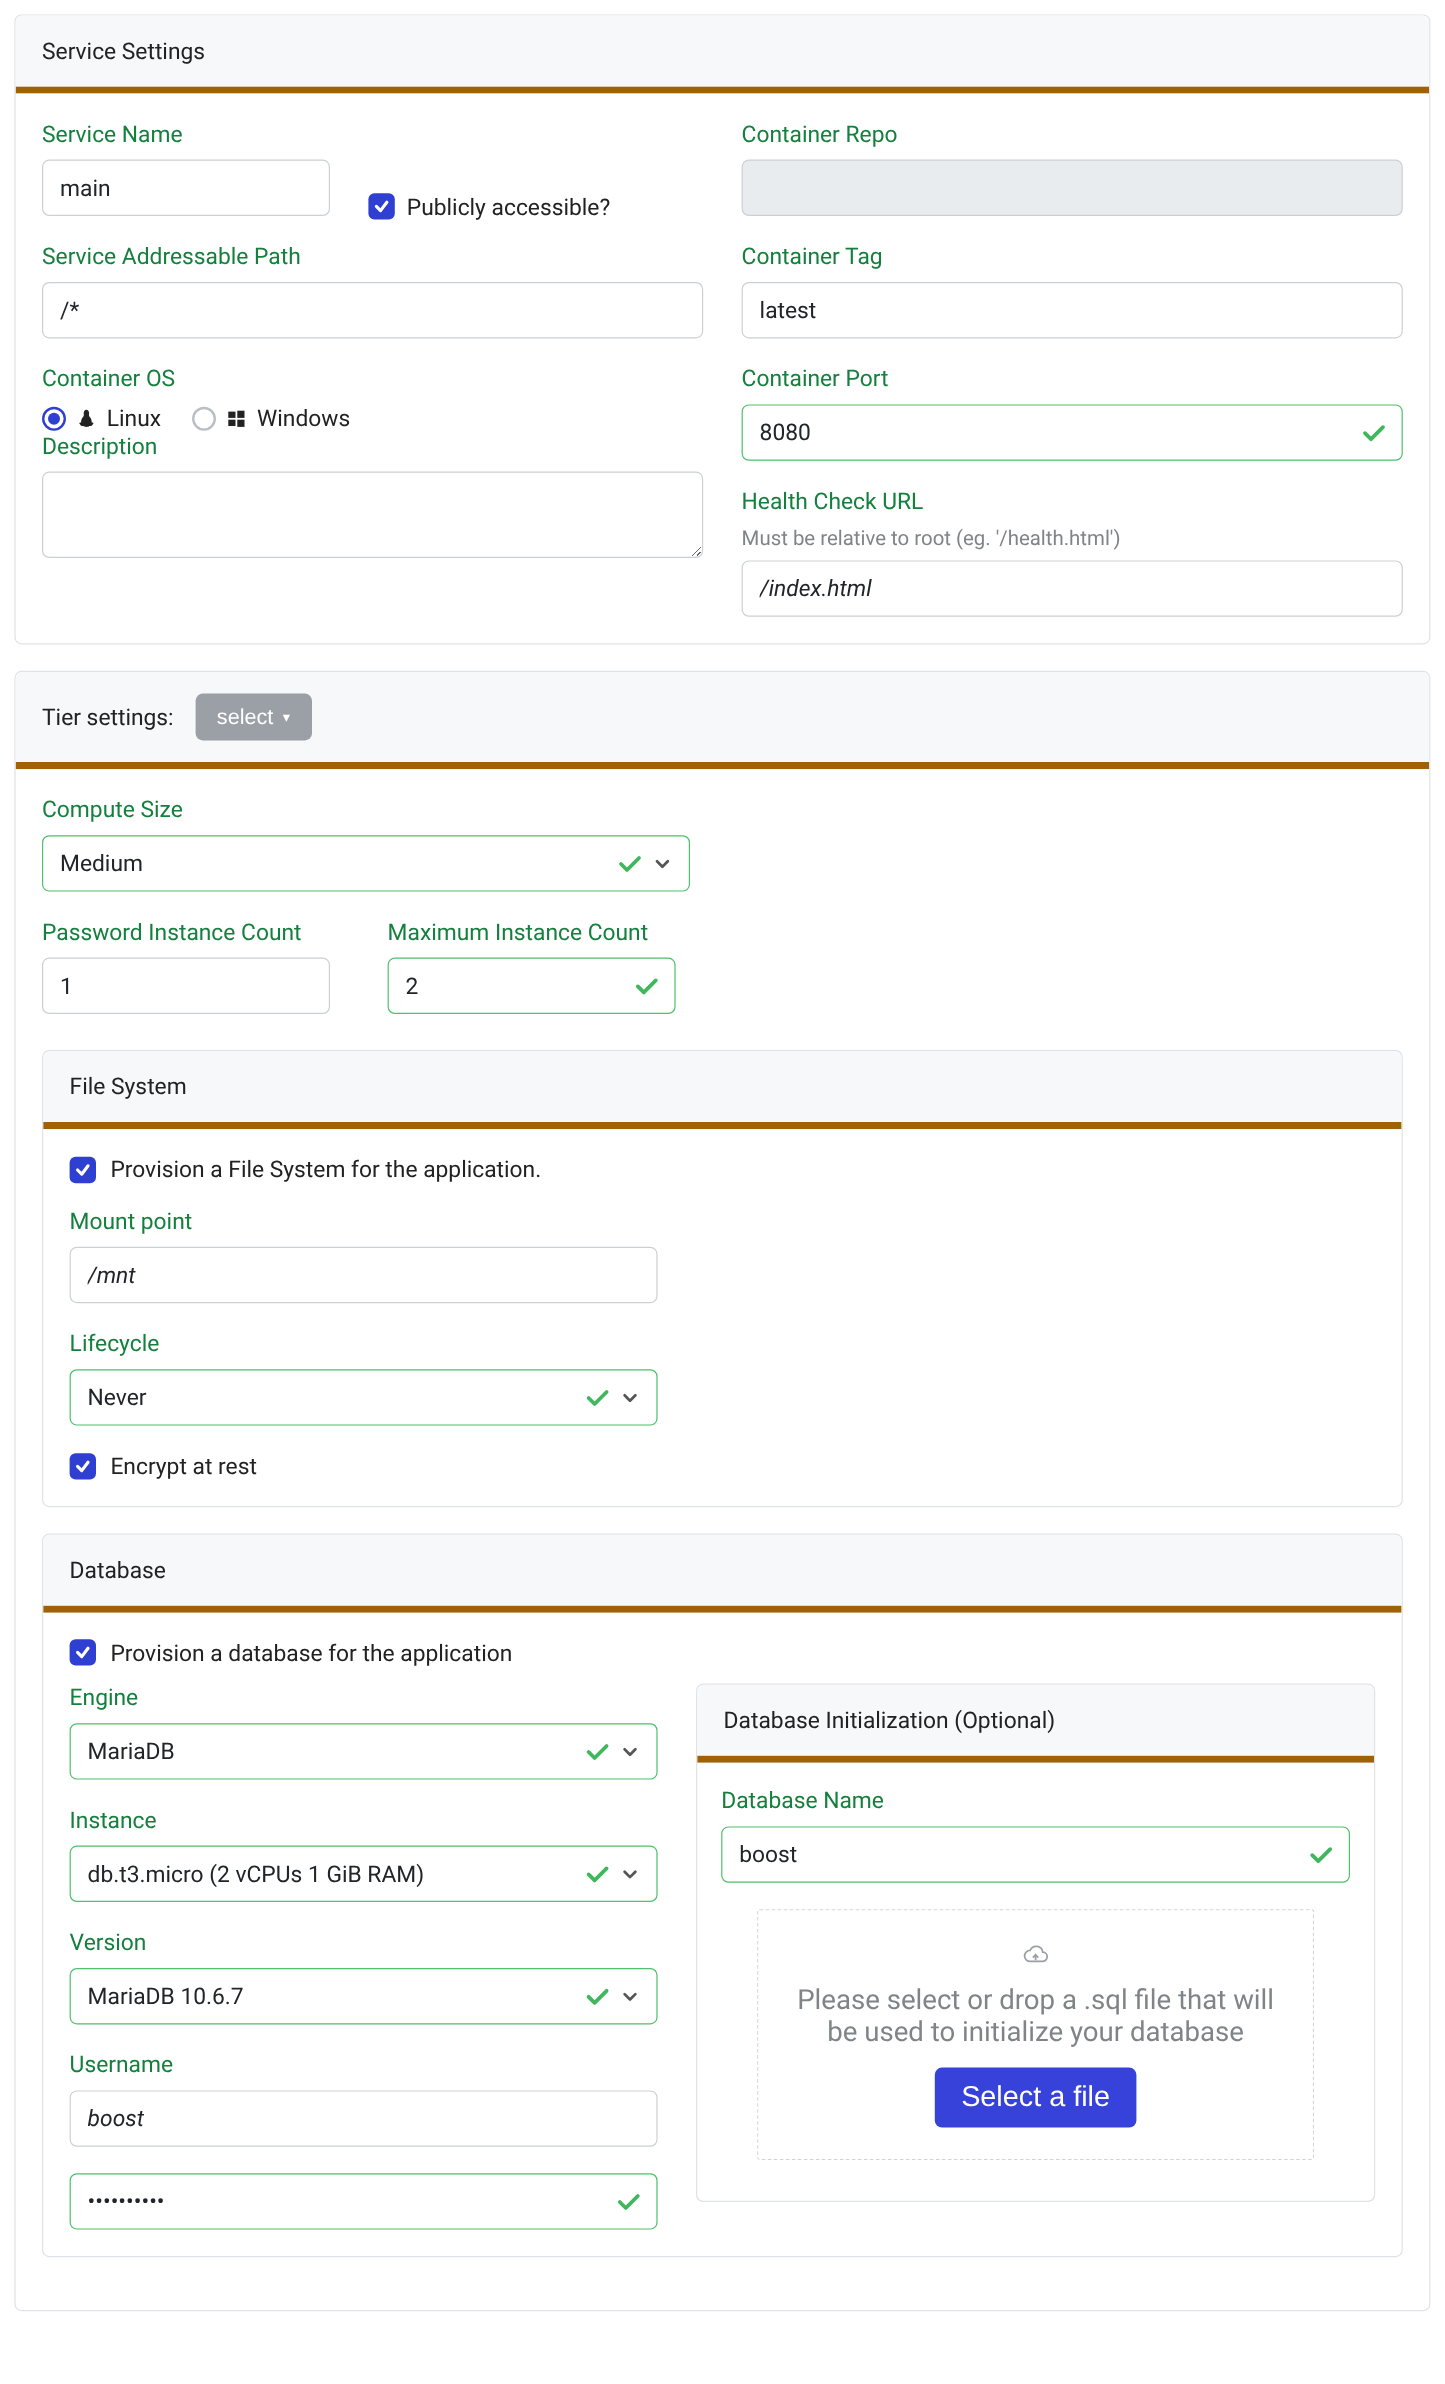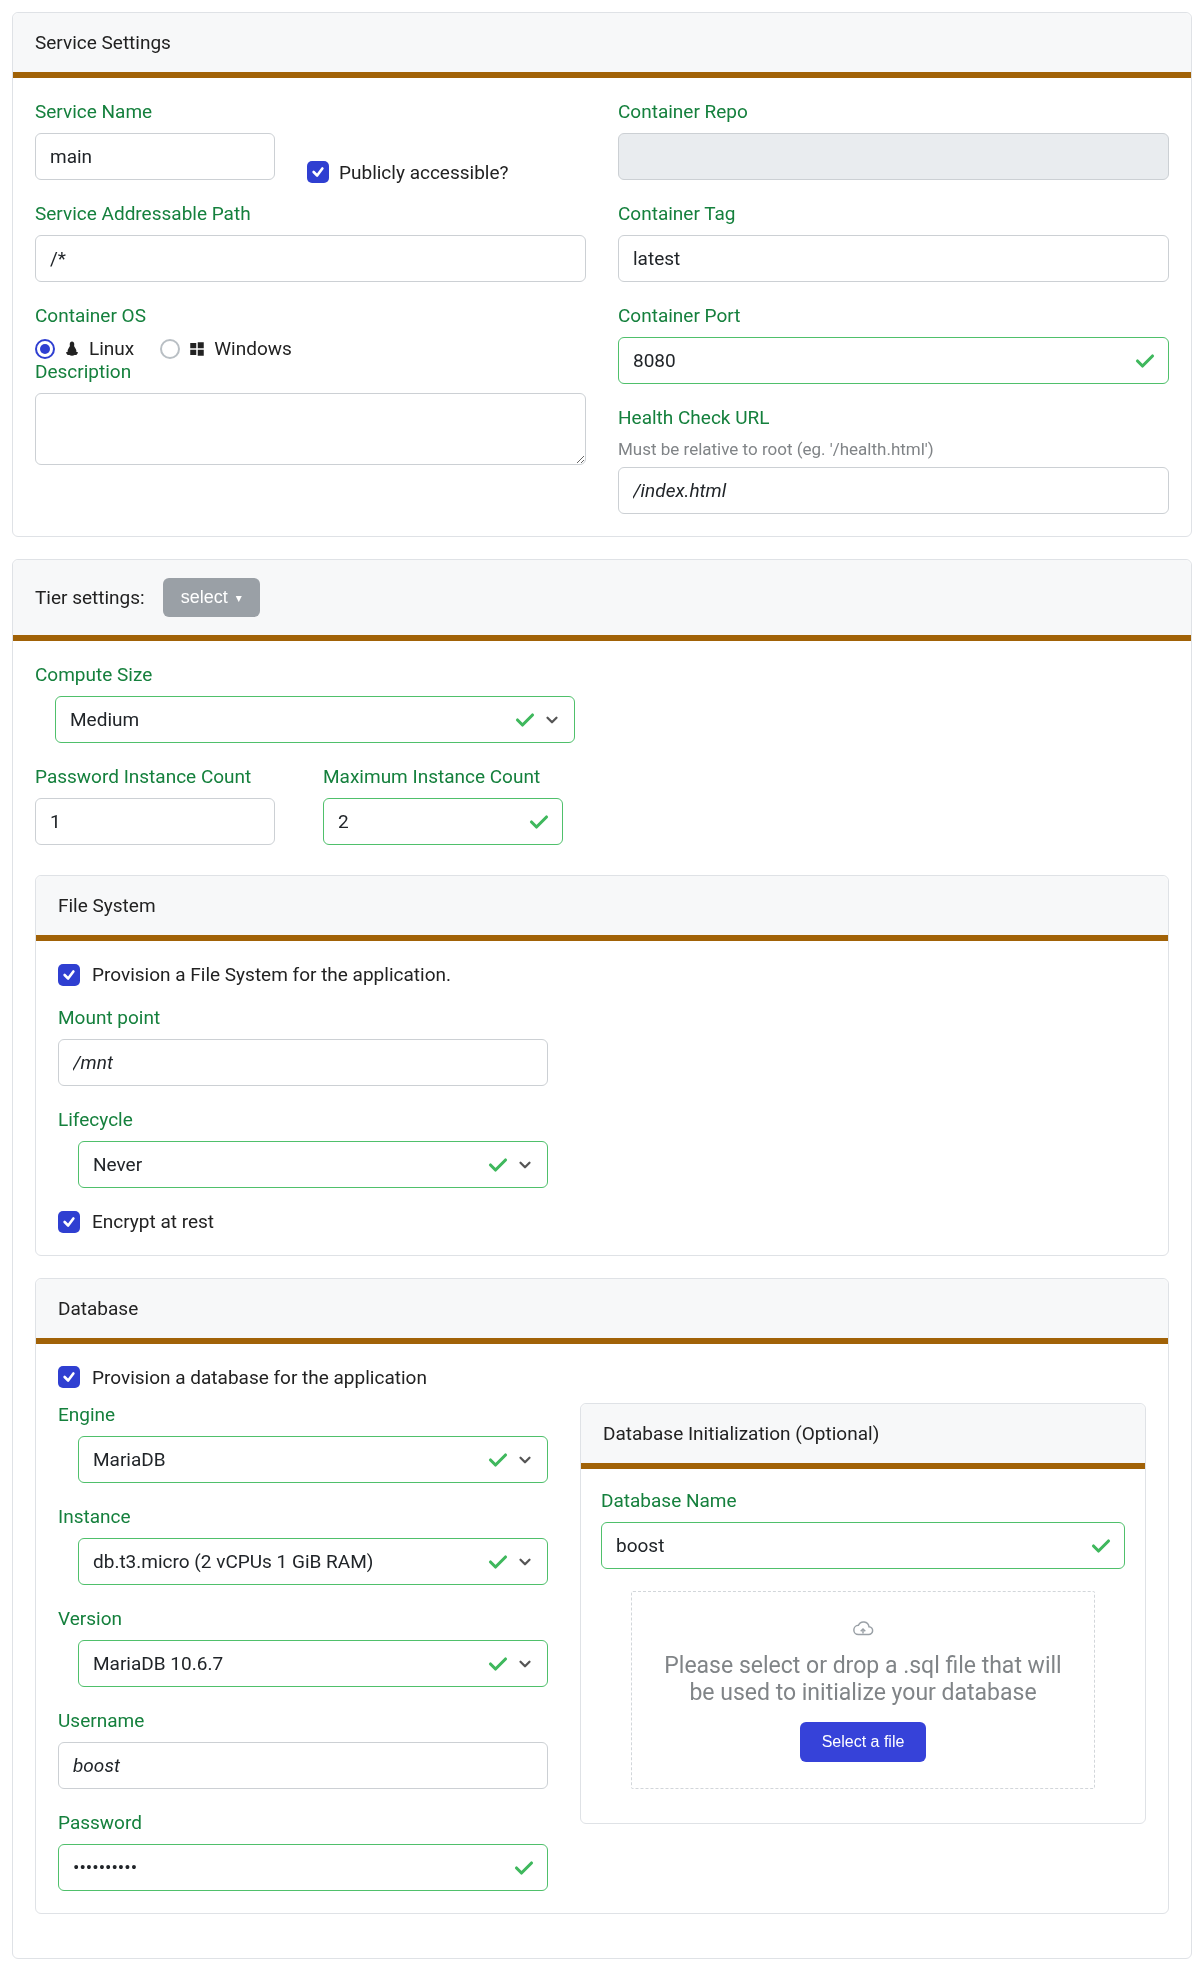--- a/index.html
+++ b/index.html
@@ -63,21 +63,21 @@
     position:relative;
   }
   .valid-wrap { position:relative; }
   .valid-wrap .check {
     position:absolute;
     right:14px;
     top:50%;
     transform:translateY(-50%);
     pointer-events:none;
   }
-  .select-wrap { position:relative;margin-left:20px; }
+  .select-wrap { position:relative; }
   .select-wrap .chev {
     position:absolute;
     right:14px;
     top:50%;
     transform:translateY(-50%);
     pointer-events:none;
   }
   .select-wrap .check {
     position:absolute;
     right:40px;
@@ -134,21 +134,21 @@
     text-align:center;
     margin:20px 30px 14px 30px;
   }
   .file-drop p{color:#808487;font-size:23px;margin:8px 0 16px;}
   .btn-primary{
     background:#3642d9;
     color:#fff;
     border:none;
     border-radius:6px;
     padding:11px 22px;
-    font-size:16px;
+    font-size:24px;
   }
   .cloud-icon svg{width:22px;height:22px;display:inline-block;color:#9aa0a6;}
   .small-icon svg{width:18px;height:18px;display:block;}
   .two-inputs{display:flex;gap:48px;}
   .two-inputs .form-group{flex:0 0 240px;}
 </style>
 </head>
 <body>
 
 <div class="card">
@@ -396,21 +396,20 @@
                       <polyline points="4,6 8,10 12,6"></polyline>
                     </svg>
                   </span>
               </div>
             </div>
             <div class="form-group">
               <label class="field-label">Username</label>
               <input type="text" class="form-control readonly-highlight" value="boost" style="">
             </div>
             <div class="form-group" style="margin-bottom:0;">
-              <label class="field-label">Password</label>
               <div class="valid-wrap">
                 <input type="text" class="form-control valid" value="••••••••••" style="">
                 <span class="check">
                     <svg viewBox="0 0 16 16" fill="none" stroke="#3fb85d" stroke-width="2.5" stroke-linecap="round" stroke-linejoin="round">
                       <polyline points="2,8 6,12 14,4"></polyline>
                     </svg>
                   </span>
               </div>
             </div>
           </div>

